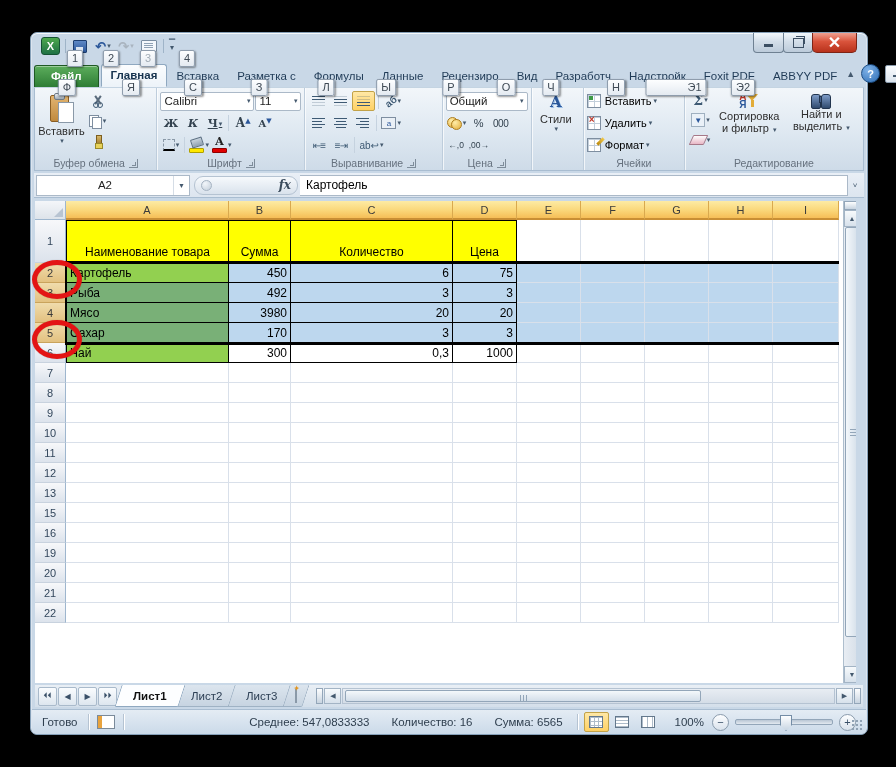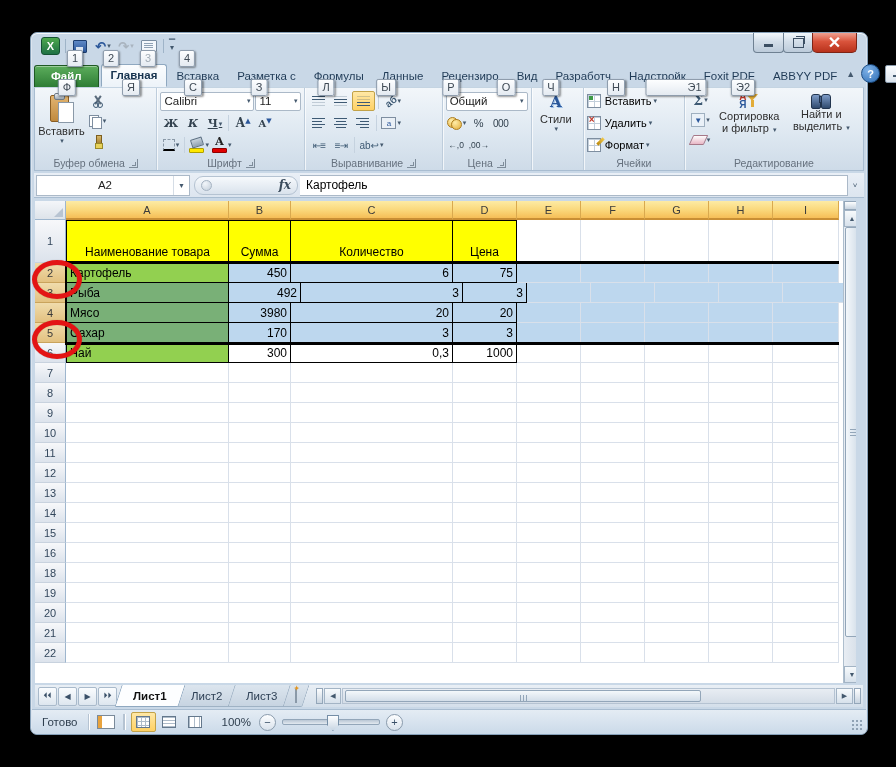--- a/index.html
+++ b/index.html
@@ -626,21 +626,21 @@
           <div class="cell tb al-r c-blue" style="width: 64px;">75</div>
           <div class="cell c-blue" style="width: 64px;"></div>
           <div class="cell c-blue" style="width: 64px;"></div>
           <div class="cell c-blue" style="width: 64px;"></div>
           <div class="cell c-blue" style="width: 64px;"></div>
           <div class="cell c-blue" style="width: 66px;"></div>
         </div>
         <div class="grow" style="height: 20px;">
           <div class="rowh sel">3</div>
           <div class="cell tb tb-left c-greensel" style="width: 163px;">Рыба</div>
-          <div class="cell tb al-r c-blue" style="width: 72px;">492</div>
+          <div class="cell tb al-r c-blue" style="width: 62px;">492</div>
           <div class="cell tb al-r c-blue" style="width: 162px;">3</div>
           <div class="cell tb al-r c-blue" style="width: 64px;">3</div>
           <div class="cell c-blue" style="width: 64px;"></div>
           <div class="cell c-blue" style="width: 64px;"></div>
           <div class="cell c-blue" style="width: 64px;"></div>
           <div class="cell c-blue" style="width: 64px;"></div>
           <div class="cell c-blue" style="width: 66px;"></div>
         </div>
         <div class="grow" style="height: 20px;">
           <div class="rowh sel">4</div>
@@ -756,57 +756,33 @@
           <div class="cell" style="width: 62px;"></div>
           <div class="cell" style="width: 162px;"></div>
           <div class="cell" style="width: 64px;"></div>
           <div class="cell" style="width: 64px;"></div>
           <div class="cell" style="width: 64px;"></div>
           <div class="cell" style="width: 64px;"></div>
           <div class="cell" style="width: 64px;"></div>
           <div class="cell" style="width: 66px;"></div>
         </div>
         <div class="grow" style="height: 20px;">
-          <div class="rowh">14</div>
-          <div class="cell" style="width: 163px;"></div>
-          <div class="cell" style="width: 62px;"></div>
-          <div class="cell" style="width: 162px;"></div>
-          <div class="cell" style="width: 64px;"></div>
-          <div class="cell" style="width: 64px;"></div>
-          <div class="cell" style="width: 64px;"></div>
-          <div class="cell" style="width: 64px;"></div>
-          <div class="cell" style="width: 64px;"></div>
-          <div class="cell" style="width: 66px;"></div>
-        </div>
-        <div class="grow" style="height: 20px;">
           <div class="rowh">15</div>
           <div class="cell" style="width: 163px;"></div>
           <div class="cell" style="width: 62px;"></div>
           <div class="cell" style="width: 162px;"></div>
           <div class="cell" style="width: 64px;"></div>
           <div class="cell" style="width: 64px;"></div>
           <div class="cell" style="width: 64px;"></div>
           <div class="cell" style="width: 64px;"></div>
           <div class="cell" style="width: 64px;"></div>
           <div class="cell" style="width: 66px;"></div>
         </div>
         <div class="grow" style="height: 20px;">
           <div class="rowh">16</div>
-          <div class="cell" style="width: 163px;"></div>
-          <div class="cell" style="width: 62px;"></div>
-          <div class="cell" style="width: 162px;"></div>
-          <div class="cell" style="width: 64px;"></div>
-          <div class="cell" style="width: 64px;"></div>
-          <div class="cell" style="width: 64px;"></div>
-          <div class="cell" style="width: 64px;"></div>
-          <div class="cell" style="width: 64px;"></div>
-          <div class="cell" style="width: 66px;"></div>
-        </div>
-        <div class="grow" style="height: 20px;">
-          <div class="rowh">18</div>
           <div class="cell" style="width: 163px;"></div>
           <div class="cell" style="width: 62px;"></div>
           <div class="cell" style="width: 162px;"></div>
           <div class="cell" style="width: 64px;"></div>
           <div class="cell" style="width: 64px;"></div>
           <div class="cell" style="width: 64px;"></div>
           <div class="cell" style="width: 64px;"></div>
           <div class="cell" style="width: 64px;"></div>
           <div class="cell" style="width: 66px;"></div>
         </div>
@@ -901,20 +877,25 @@
       <div class="hbtn">▶</div>
       <div class="hsplit"></div>
     </div>
   </div>
 
   <div class="statusbar">
     <span class="st-mode">Готово</span>
     <span class="st-sep"></span>
     <span class="macroico"></span>
     <span class="st-sep"></span>
+    <div class="st-stats">
+      <span>Среднее: 547,0833333</span>
+      <span>Количество: 16</span>
+      <span>Сумма: 6565</span>
+    </div>
     <span class="st-sep"></span>
     <div class="viewbtns">
       <div class="vbtn active">
           <span class="vico"></span>
         </div>
       <div class="vbtn">
           <span class="vico pl"></span>
         </div>
       <div class="vbtn">
           <span class="vico pb"></span>

